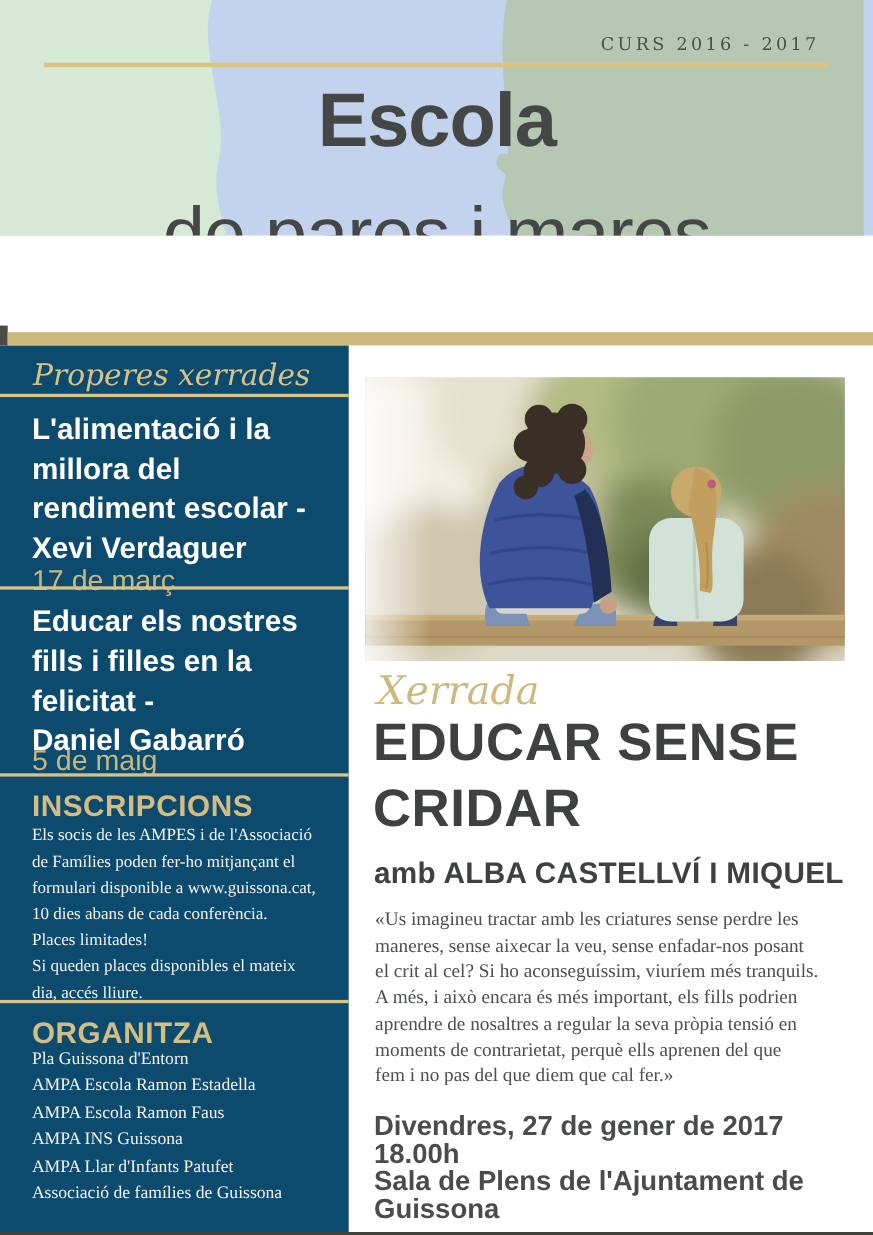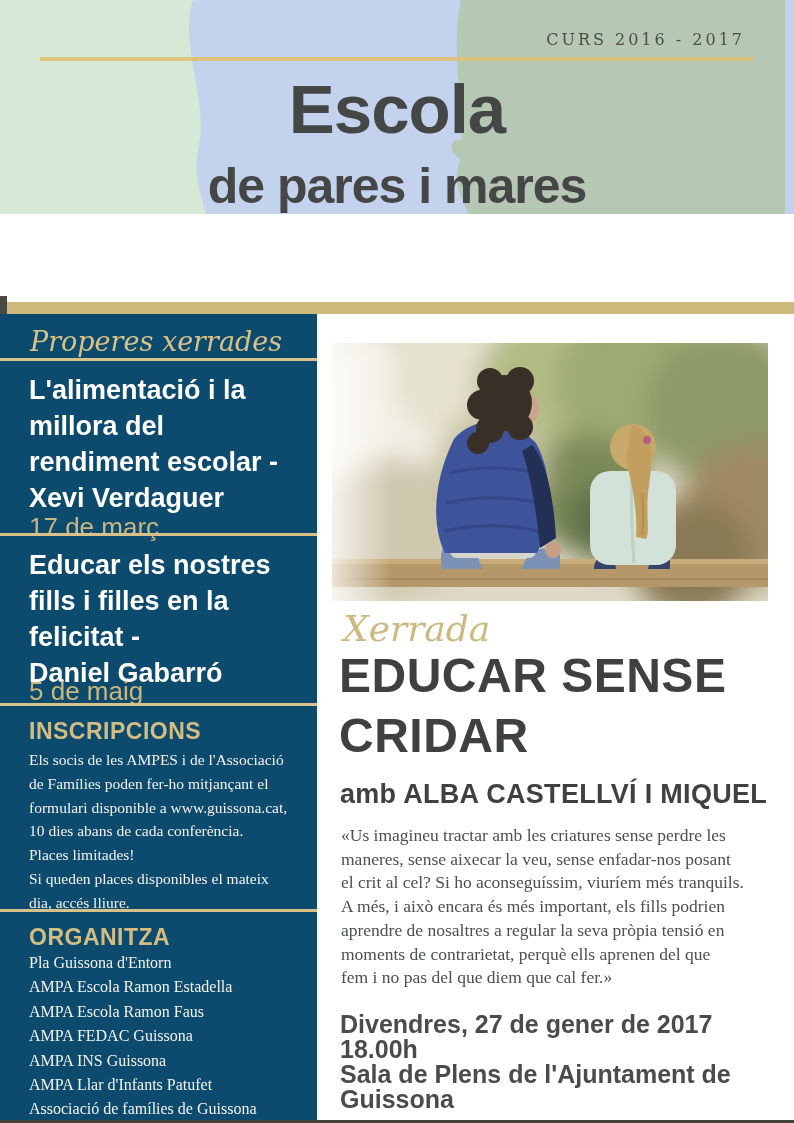--- a/index.html
+++ b/index.html
@@ -7,40 +7,40 @@
         font-family:"Liberation Sans",sans-serif;}
 
   
   .header{position:absolute;left:0;top:0;width:794px;height:214px;overflow:hidden;}
   .header svg{position:absolute;left:0;top:0;}
   .curs{position:absolute;top:30px;right:49px;font-family:"DejaVu Serif",serif;
         font-size:16px;letter-spacing:3px;color:#4b4e47;}
   .gold-rule{position:absolute;left:40px;top:57px;width:713px;height:4px;background:#dcc47e;}
   .title-block{position:absolute;left:0;top:72px;width:794px;text-align:center;color:#454746;}
   .title-l1{font-size:69px;font-weight:700;line-height:76px;letter-spacing:-1px;}
-  .title-l2{font-size:50px;font-weight:700;line-height:76px;letter-spacing:-1px;}
+  .title-l2{font-size:69px;font-weight:400;line-height:76px;letter-spacing:-1px;margin-top:27px;}
   .subtitle{margin-top:4px;font-family:"DejaVu Serif",serif;font-style:italic;
             font-size:27px;letter-spacing:1px;color:#3c3e3d;}
 
   
   .gold-bar{position:absolute;left:7px;top:302px;width:787px;height:12px;background:#cdb97c;z-index:5;}
   .notch{position:absolute;left:0;top:296px;width:7px;height:18px;background:#4a4b42;z-index:4;}
 
   
   .sidebar{position:absolute;left:0;top:314px;width:317px;height:806px;background:#0c4a6e;z-index:3;}
   .sb-kicker{position:absolute;left:30px;top:12px;font-family:"DejaVu Serif",serif;font-style:italic;
              font-size:27px;color:#d8c289;}
   .sb-rule{position:absolute;left:0;width:317px;height:3px;background:#d8c289;}
   .rule-1{top:44px;} .rule-2{top:219px;} .rule-3{top:389px;} .rule-4{top:595px;}
   .talk-title{position:absolute;left:29px;width:275px;font-size:27px;font-weight:700;color:#ffffff;
               line-height:36px;white-space:pre-line;letter-spacing:0;}
   .talk1-title{top:58px;} .talk2-title{top:233px;}
   .talk-date{position:absolute;left:29px;font-size:26px;color:#c9b77e;}
   .talk1-date{top:198px;} .talk2-date{top:362px;}
-  .sb-heading{position:absolute;left:29px;font-size:23px;font-weight:700;color:#d3bd83;letter-spacing:.5px;}
+  .sb-heading{position:absolute;left:29px;font-size:27px;font-weight:700;color:#d3bd83;letter-spacing:.5px;}
   .head-insc{top:404px;} .head-org{top:610px;}
   .sb-body{position:absolute;left:29px;top:434px;width:283px;font-family:"Liberation Serif",serif;
            font-size:15.5px;color:#f4f3ef;line-height:23.8px;white-space:pre-line;}
   .sb-list{position:absolute;left:29px;top:637px;width:283px;font-family:"Liberation Serif",serif;
            font-size:16px;color:#f4f3ef;line-height:24.4px;}
   .sb-list div{height:24.4px;}
 
   
   .photo{position:absolute;left:332px;top:343px;width:436px;height:258px;z-index:2;}
   .kicker{position:absolute;left:343px;top:608px;font-family:"DejaVu Serif",serif;font-style:italic;
@@ -110,21 +110,20 @@
 Places limitades!
 Si queden places disponibles el mateix
 dia, accés lliure.</div>
     <div class="sb-rule rule-4"></div>
 
     <div class="sb-heading head-org">ORGANITZA</div>
     <div class="sb-list">
       <div>Pla Guissona d'Entorn</div>
       <div>AMPA Escola Ramon Estadella</div>
       <div>AMPA Escola Ramon Faus</div>
-      <div>AMPA FEDAC Guissona</div>
       <div>AMPA INS Guissona</div>
       <div>AMPA Llar d'Infants Patufet</div>
       <div>Associació de famílies de Guissona</div>
     </div>
   </div>
 
   <div class="photo">
     <svg width="436" height="258" viewBox="0 0 436 258">
       <defs>
         <filter id="blur1" x="-40%" y="-40%" width="180%" height="180%">

